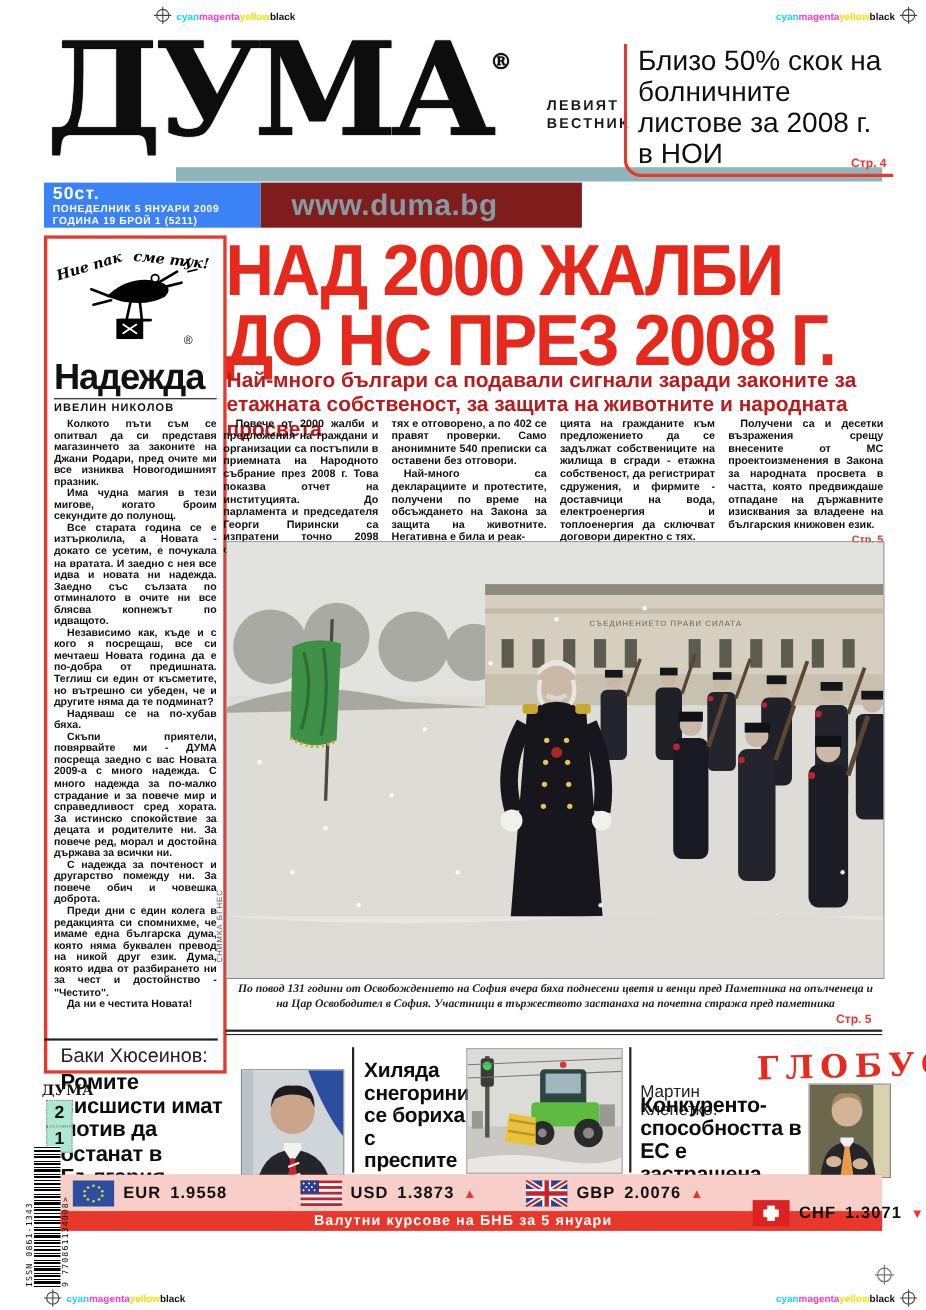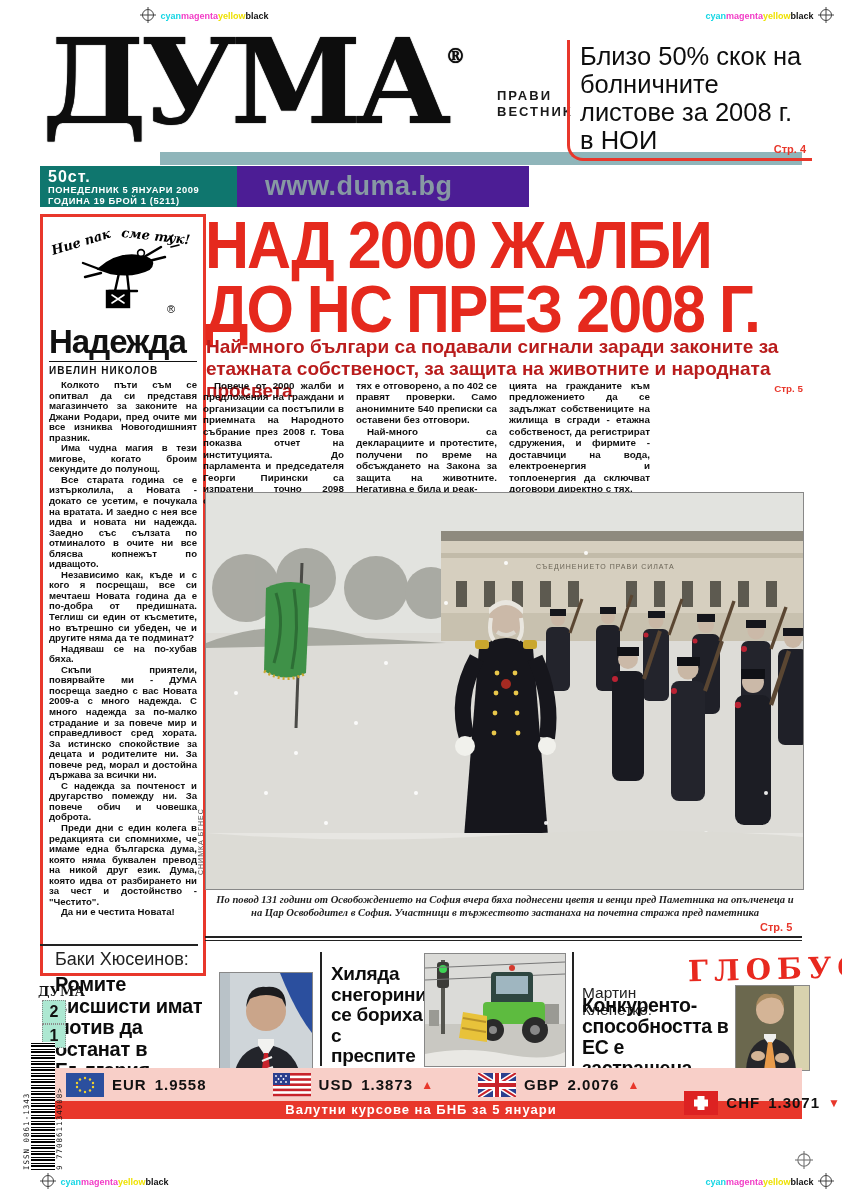--- a/index.html
+++ b/index.html
@@ -17,24 +17,24 @@
         font-size:118px;line-height:0.92;letter-spacing:-6px;color:#0d0d0d;
         text-shadow:0 0 1px #000;}
   .logo sup{font-size:20px;letter-spacing:0;vertical-align:60px;}
   .tagline{font-size:13px;font-weight:bold;letter-spacing:2px;line-height:1.25;color:#1a1a1a;}
 
   .tr-teaser{width:228px;height:112px;border-left:3px solid #e8372b;border-bottom:3px solid #e8372b;
      border-bottom-left-radius:16px;padding:2px 4px 4px 10px;font-size:25.5px;line-height:1.1;color:#0e0e0e;}
   .pageref{color:#e8372b;font-weight:bold;font-size:11px;}
 
   .tealbar{background:#8fb5ba;}
-  .redbox{background:#0f766e;color:#fff;padding:3px 8px 2px 8px;}
+  .redbox{background:#3b82f6;color:#fff;padding:3px 8px 2px 8px;}
   .redbox .price{font-size:16px;font-weight:bold;letter-spacing:1px;line-height:1;}
   .redbox .dl{font-size:9.3px;font-weight:bold;letter-spacing:.6px;line-height:1.18;}
-  .pinkbar{background:#4c1d95;}
+  .pinkbar{background:#7f1d1d;}
   .site{color:#8799a3;font-weight:bold;font-size:27px;letter-spacing:.5px;}
 
   
   .opinion{width:148px;border:3px solid #e8372b;padding:4px 6px 4px 6px;}
   .op-title{font-size:33px;font-weight:bold;letter-spacing:-1px;margin:2px 0 2px 0;line-height:1;}
   .op-rule{border-top:1.6px solid #111;margin:3px 0;}
   .op-author{font-size:10px;font-weight:bold;letter-spacing:1px;margin:2px 0 4px 0;}
   .op-text p{margin:0;text-indent:12px;font-size:9.6px;line-height:1.1;font-weight:bold;text-align:justify;}
 
   
@@ -124,21 +124,21 @@
         <line x1="8" y1="0" x2="8" y2="16" stroke="#777" stroke-width="1"></line>
       </svg>
   </div>
 
   <div class="abs tealbar" style="left:160px;top:152px;width:642px;height:13px;"></div>
 
   <div class="abs" style="left:42px;top:28px;z-index:2;text-align:right;">
     <span class="logo"><span>ДУМА</span><sup>®</sup></span>
   </div>
   <div class="abs tagline" style="left:497px;top:88px;">
-    <div>ПРАВИ</div>
+    <div>ЛЕВИЯТ</div>
     <div>ВЕСТНИК</div>
   </div>
 
   <div class="abs tr-teaser" style="left:567px;top:40px;">
     <div>Близо 50% скок на болничните листове за 2008 г. в НОИ</div>
     <div class="abs pageref" style="right:6px;bottom:3px;">Стр. 4</div>
   </div>
 
   <div class="abs redbox" style="left:40px;top:166px;width:181px;height:36px;">
     <div class="price">50ст.</div>
@@ -193,20 +193,21 @@
       <p>Повече от 2000 жалби и предложения на граждани и организации са постъпили в приемната на Народното събрание през 2008 г. Това показва отчет на институцията. До парламента и председателя Георги Пирински са изпратени точно 2098 сигнала, като на 369 от</p>
     </div>
     <div class="col">
       <p style="text-indent:0;">тях е отговорено, а по 402 се правят проверки. Само анонимните 540 преписки са оставени без отговори.</p>
       <p>Най-много са декларациите и протестите, получени по време на обсъждането на Закона за защита на животните. Негативна е била и реак-</p>
     </div>
     <div class="col">
       <p style="text-indent:0;">цията на гражданите към предложението да се задължат собствениците на жилища в сгради - етажна собственост, да регистрират сдружения, и фирмите - доставчици на вода, електроенергия и топлоенергия да сключват договори директно с тях.</p>
     </div>
     <div class="col">
+      <p>Получени са и десетки възражения срещу внесените от МС проектоизменения в Закона за народната просвета в частта, която предвиждаше отпадане на държавните изисквания за владеене на българския книжовен език.</p>
       <p class="pr pageref">Стр. 5</p>
     </div>
   </div>
 
   <div class="abs photo-frame" style="left:205px;top:492px;width:597px;height:396px;">
     <svg width="597" height="396" viewBox="0 0 597 396">
       <rect width="597" height="150" fill="#e2e3df"></rect>
       <rect y="140" width="597" height="256" fill="#dddcd7"></rect>
       <path d="M0 150 Q80 120 160 145 L240 150 L0 155 Z" fill="#a7a8a0"></path>
       <g opacity=".75" fill="#97978f">

